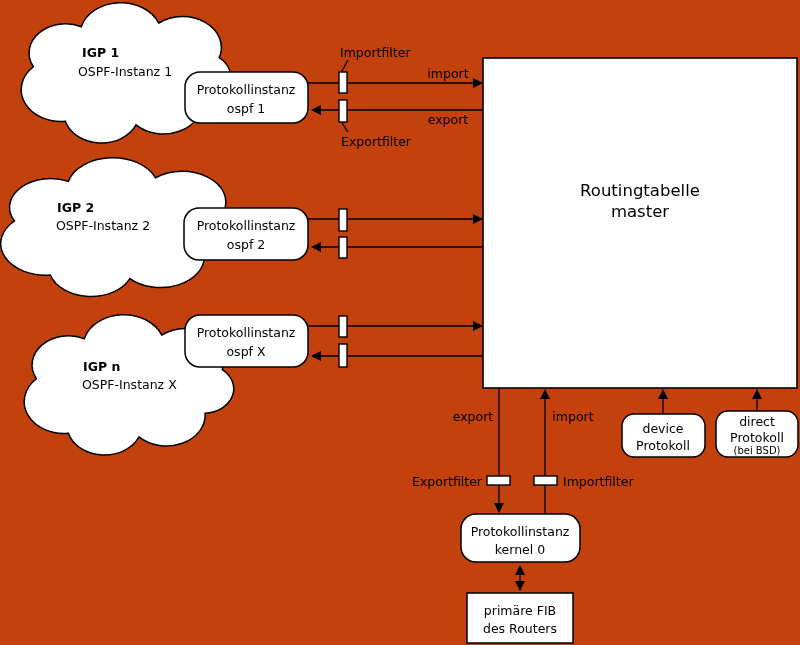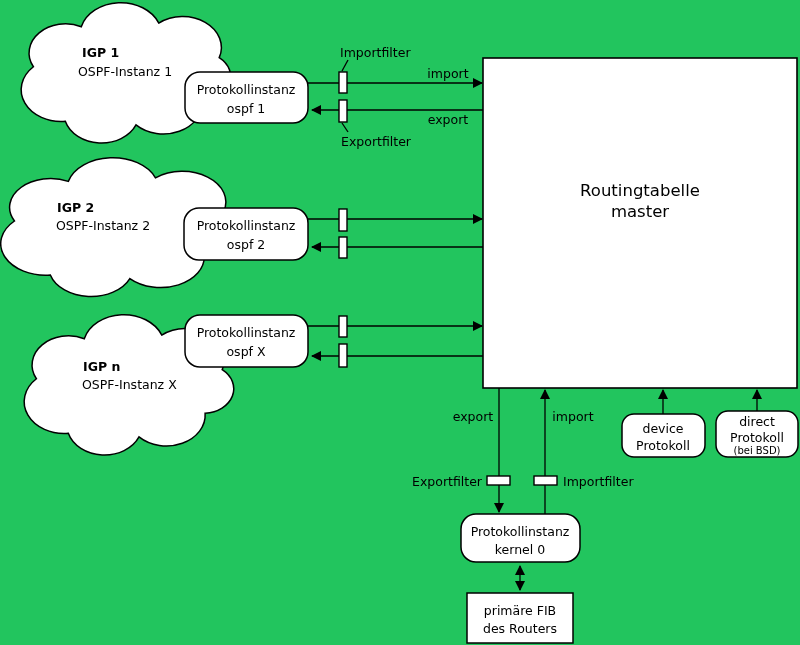--- a/index.html
+++ b/index.html
@@ -1,16 +1,16 @@
 <!DOCTYPE html>
 <html><head>
 <meta charset="utf-8">
 <style>
   html, body { margin: 0; padding: 0; background: #ffffff; }
-  .stage { width: 800px; height: 645px; position: relative; background: #22c55e; }
+  .stage { width: 800px; height: 645px; position: relative; background: #c2410c; }
   svg { display: block; }
   .t13  { font-family: "DejaVu Sans", sans-serif; font-size: 12.5px; fill: #000; }
   .t13b { font-family: "DejaVu Sans", sans-serif; font-size: 12.5px; font-weight: bold; fill: #000; }
   .t17  { font-family: "DejaVu Sans", sans-serif; font-size: 16.5px; fill: #000; }
   .t10  { font-family: "DejaVu Sans", sans-serif; font-size: 10px; fill: #000; }
   .shape  { fill: #ffffff; stroke: #000000; stroke-width: 1.5; }
   .filter { fill: #ffffff; stroke: #000000; stroke-width: 1.4; }
   .wire   { fill: none; stroke: #000000; stroke-width: 1.3; }
 </style>
 </head>

